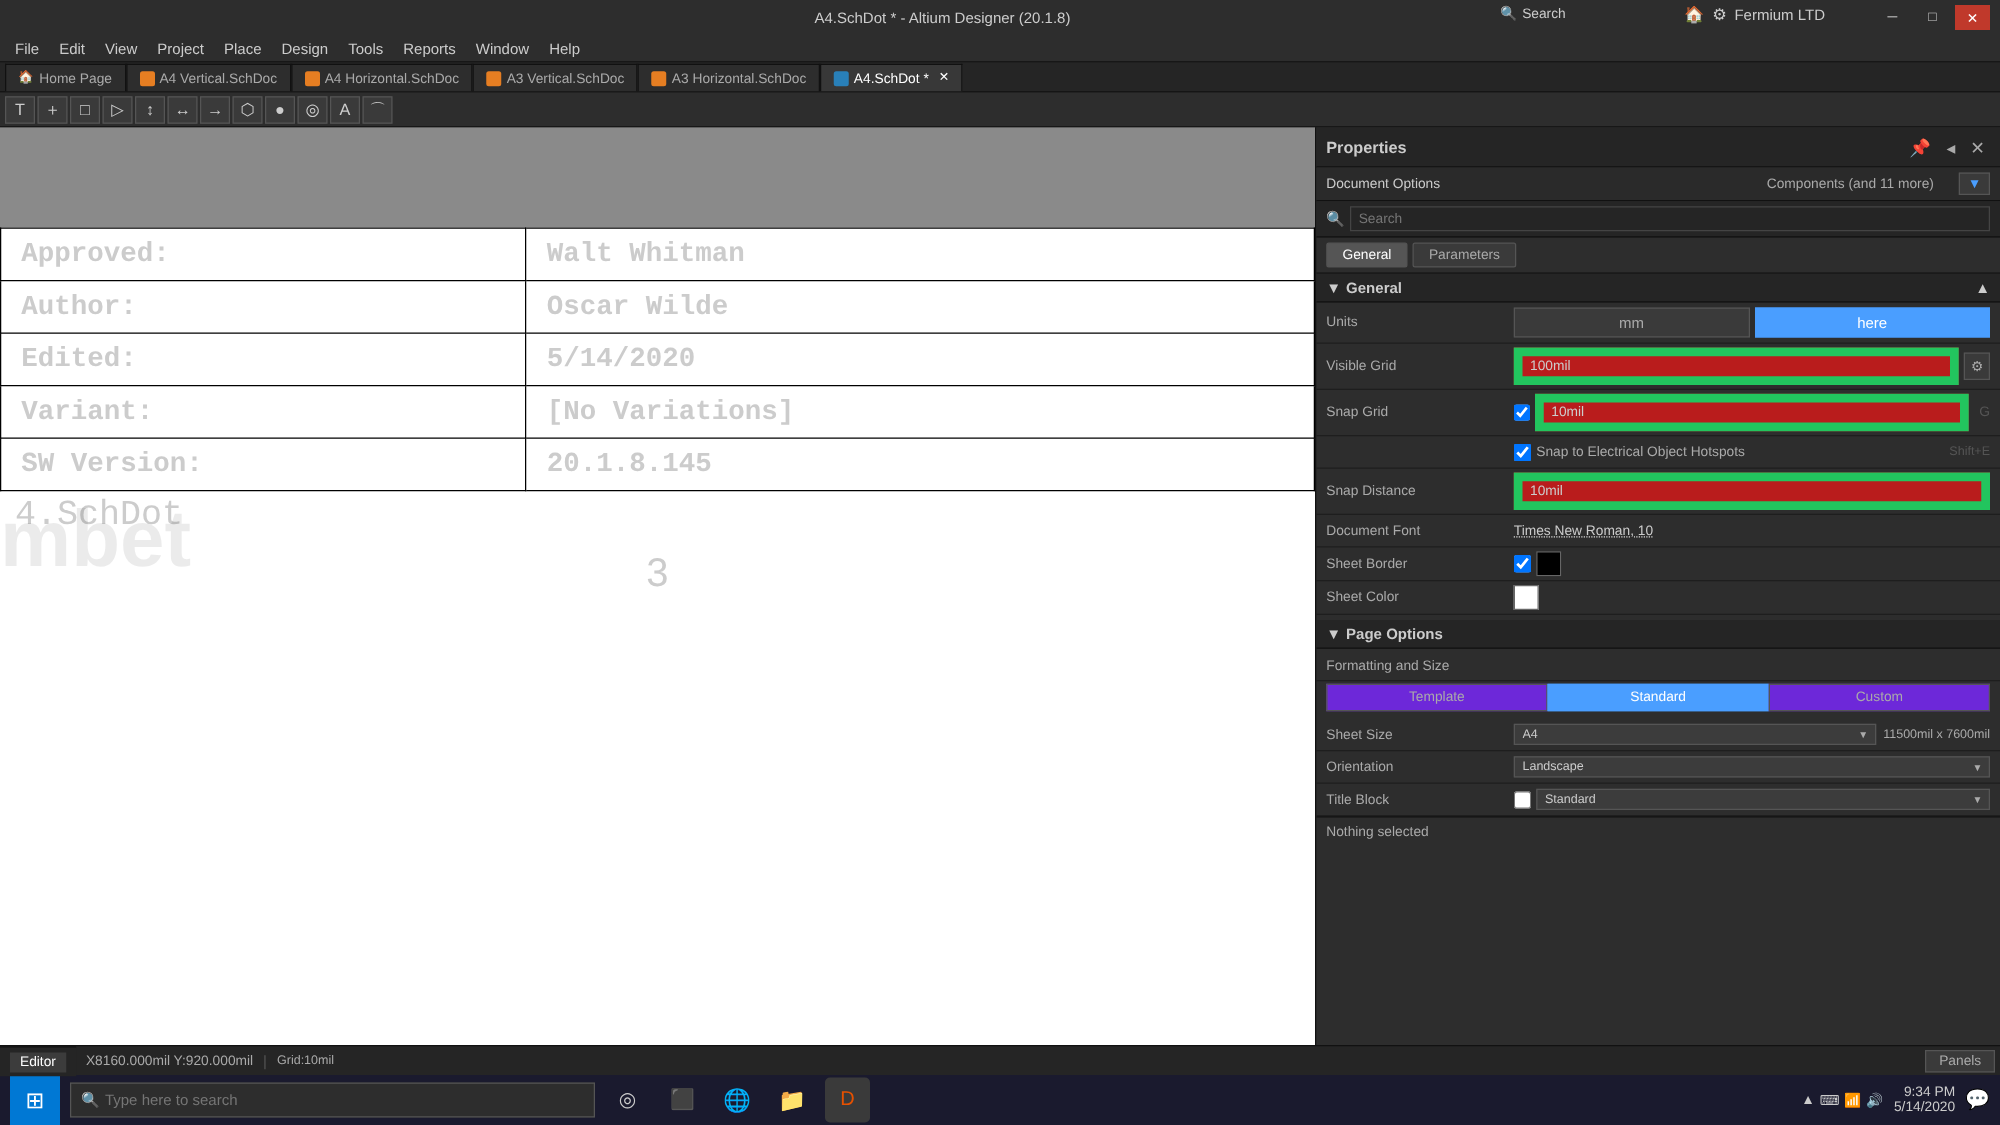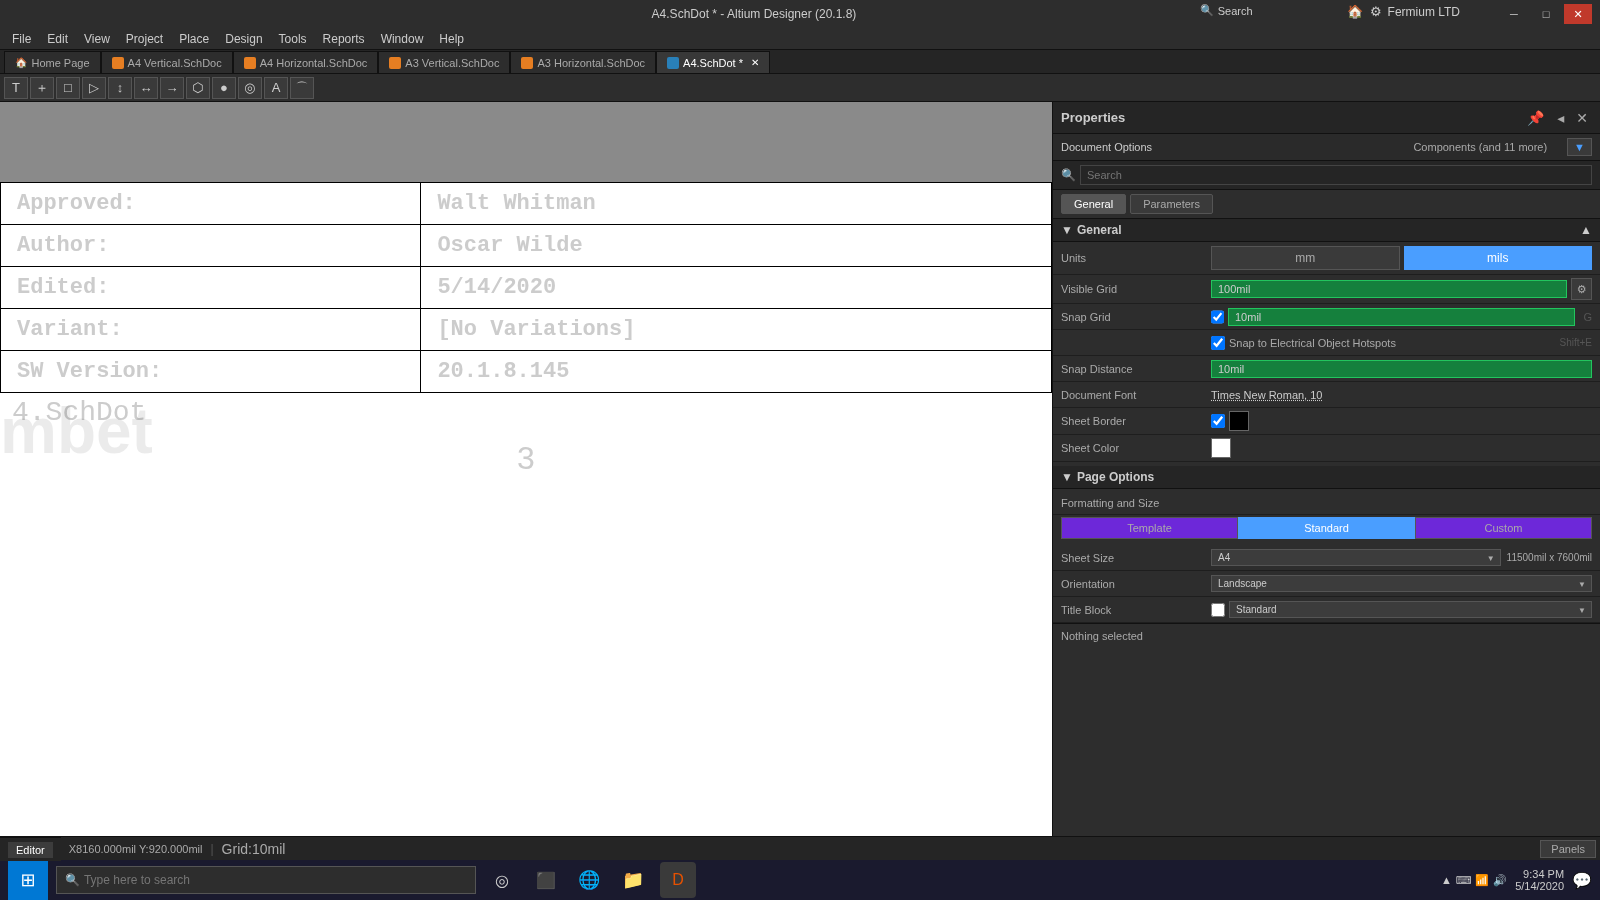--- a/index.html
+++ b/index.html
@@ -116,21 +116,21 @@
       border-bottom: 1px solid #111; cursor: pointer; color: #ccc; font-size: 12px; font-weight: 600;
     }
     .prop-section-header .arrow { margin-right: 4px; }
 
     .prop-row {
       display: flex; align-items: center; padding: 3px 8px; border-bottom: 1px solid #1e1e1e; min-height: 26px;
     }
     .prop-label { width: 150px; color: #aaa; font-size: 11px; flex-shrink: 0; }
     .prop-value { flex: 1; display: flex; align-items: center; gap: 4px; }
     .prop-input {
-      background: #15803d; border: 1px solid #22c55e; color: #ccc; padding: 2px 6px;
+      background: #b91c1c; border: 7px solid #22c55e; color: #ccc; padding: 2px 6px;
       font-size: 11px; width: 100%;
     }
     .unit-btn {
       flex: 1; padding: 4px; background: #3a3a3a; border: 1px solid #555; color: #aaa;
       cursor: pointer; font-size: 12px; text-align: center;
     }
     .unit-btn.active { background: #4a9eff; border-color: #4a9eff; color: white; }
 
     .color-swatch {
       width: 20px; height: 20px; border: 1px solid #666; cursor: pointer; display: inline-block;
@@ -343,21 +343,21 @@
     <div class="prop-section-header">
       <span class="arrow">▼</span>
       <span>General</span>
       <span style="margin-left:auto;">▲</span>
     </div>
 
     <div class="prop-row" style="padding:4px 8px;">
       <span class="prop-label">Units</span>
       <div class="prop-value">
         <button class="unit-btn">mm</button>
-        <button class="unit-btn active">mils</button>
+        <button class="unit-btn active">here</button>
       </div>
     </div>
 
     <div class="prop-row">
       <span class="prop-label">Visible Grid</span>
       <div class="prop-value">
         <input type="text" class="prop-input" value="100mil" style="">
         <button class="prop-icon-btn">⚙</button>
       </div>
     </div>
@@ -471,21 +471,21 @@
 
 </div>
 
 <div style="display:flex; background:#252525; height:24px; border-top:1px solid #111; position:relative;">
   <div class="editor-tab" style="height:24px;background:#252525;display:flex;align-items:center;padding:0 8px;">
     <span class="active-tab">Editor</span>
   </div>
   <div style="flex:1;display:flex;align-items:center;padding:0 8px;">
     <span style="font-size:11px;color:#aaa;">X8160.000mil Y:920.000mil</span>
     <span style="margin:0 8px;color:#555;">|</span>
-    <span style="font-size:14px;color:#aaa;">Grid:10mil</span>
+    <span style="font-size:10px;color:#aaa;">Grid:10mil</span>
   </div>
   <button style="background:#3a3a3a;border:1px solid #555;color:#aaa;padding:2px 10px;font-size:11px;cursor:pointer;margin:auto 4px;">Panels</button>
 </div>
 
 <div id="taskbar">
   <div id="start-btn">
     <span style="color:white;font-size:18px;">⊞</span>
   </div>
   <div id="search-bar">
     <span style="color:#aaa;">🔍</span>

